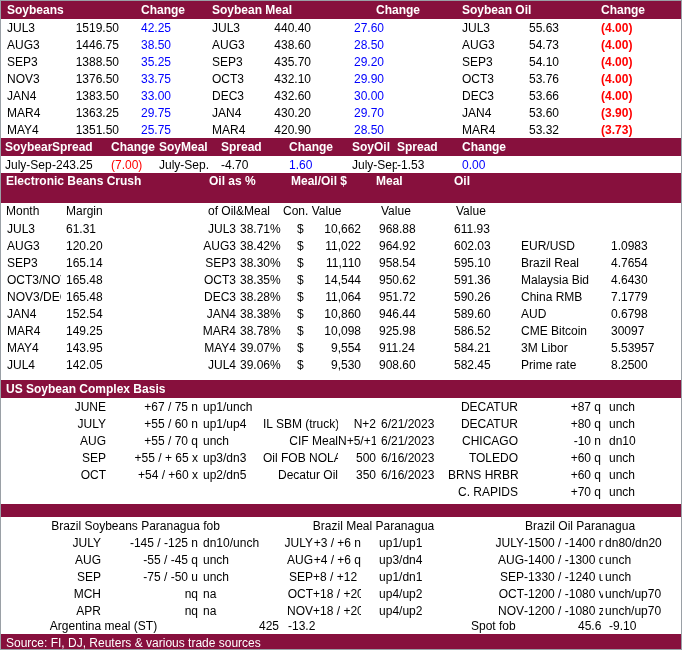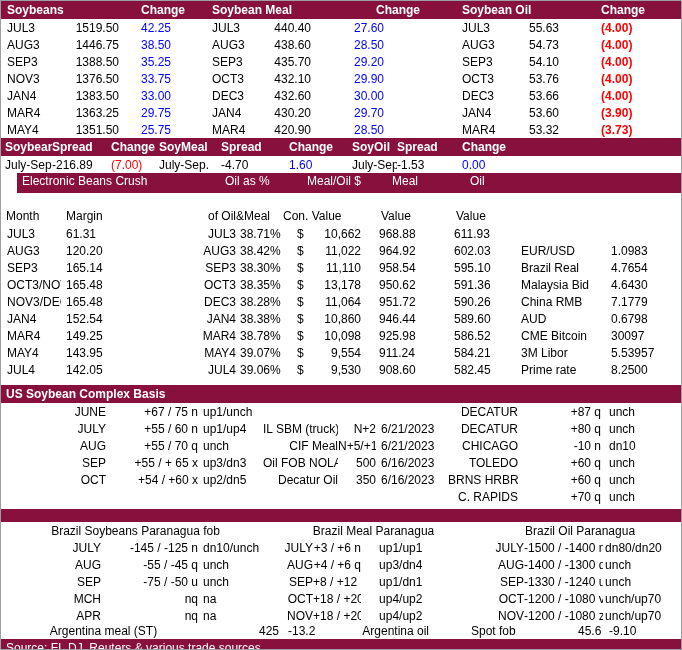--- a/index.html
+++ b/index.html
@@ -19,23 +19,23 @@
   .bar{background:var(--maroon);color:#fff;font-weight:bold;}
   tr.bar th{background:var(--maroon);color:#fff;font-weight:bold;}
   .r{text-align:right;}
   .c{text-align:center;}
   .pl2{padding-left:2px;}.pl4{padding-left:4px;}.pl5{padding-left:5px;}
   .pl6{padding-left:6px;}.pl8{padding-left:8px;}.pl18{padding-left:18px;}.pl35{padding-left:35px;}
   .pl40{padding-left:40px;font-weight:bold;}.pl57{padding-left:57px;}
   .pr2{padding-right:2px;}.pr8{padding-right:8px;}.pr16{padding-right:16px;}
   .blue{color:var(--blue);}
   .red{color:var(--red);}
-  .hdrbar{position:relative;height:20px;background:var(--maroon);color:#fff;font-weight:normal;margin-left:16px;}
+  .hdrbar{position:relative;height:30px;background:var(--maroon);color:#fff;font-weight:bold;}
   .hdrbar span{position:absolute;top:1px;}
-  .subhdr{position:relative;height:17px;background:#fff;color:#000;margin-top:15px;}
+  .subhdr{position:relative;height:17px;background:#fff;color:#000;}
   .subhdr span{position:absolute;top:1px;}
   .titlebar{height:18px;background:var(--maroon);color:#fff;font-weight:bold;padding-left:5px;line-height:18px;}
   .divider{height:13px;background:var(--maroon);}
   .spacer7{height:7px;background:#fff;}
   .spacer4{height:4px;background:#fff;}
   .argrow{position:relative;height:15px;background:#fff;}
   .argrow span{position:absolute;top:0;}
   .footer{height:19px;background:var(--maroon);color:#fff;padding-left:5px;line-height:19px;font-size:12px;}
 </style>
 </head>
@@ -175,21 +175,21 @@
         <th>Change</th>
         <th>SoyOil</th>
         <th>Spread</th>
         <th>Change</th>
       </tr>
     </thead>
     <tbody>
 
         <tr>
           <td class="pl4">July-Sep.</td>
-          <td>-216.89</td>
+          <td>-243.25</td>
           <td class="red">(7.00)</td>
           <td>July-Sep.</td>
           <td>-4.70</td>
           <td class="blue">1.60</td>
           <td>July-Sep.</td>
           <td>-1.53</td>
           <td class="blue">0.00</td>
         </tr>
       </tbody>
   </table>
@@ -263,21 +263,21 @@
           <td class="pl18">Brazil Real</td>
           <td class="pl18">4.7654</td>
         </tr>
 
         <tr>
           <td class="pl6">OCT3/NOV3</td>
           <td class="pl5">165.48</td>
           <td class="r">OCT3</td>
           <td class="pl4">38.35%</td>
           <td class="pl4">$</td>
-          <td class="r">13,178</td>
+          <td class="r">14,544</td>
           <td class="pl18">950.62</td>
           <td class="pl18">591.36</td>
           <td class="pl18">Malaysia Bid</td>
           <td class="pl18">4.6430</td>
         </tr>
 
         <tr>
           <td class="pl6">NOV3/DEC3</td>
           <td class="pl5">165.48</td>
           <td class="r">DEC3</td>
@@ -519,21 +519,20 @@
           <td class="r">-1200 / -1080 z</td>
           <td class="pl2">unch/up70</td>
         </tr>
       </tbody>
   </table>
 
   <div class="argrow">
     <span style="left:0;width:205px;text-align:center">Argentina meal (ST)</span>
     <span style="left:258px">425</span>
     <span style="left:287px">-13.2</span>
-    <span style="left:300px;width:128px;text-align:right">Argentina oil</span>
     <span style="left:470px">Spot fob</span>
     <span style="left:577px">45.6</span>
     <span style="left:608px">-9.10</span>
   </div>
 
   <div class="footer">Source: FI, DJ, Reuters &amp; various trade sources</div>
 
 </div>
 
 </body></html>

